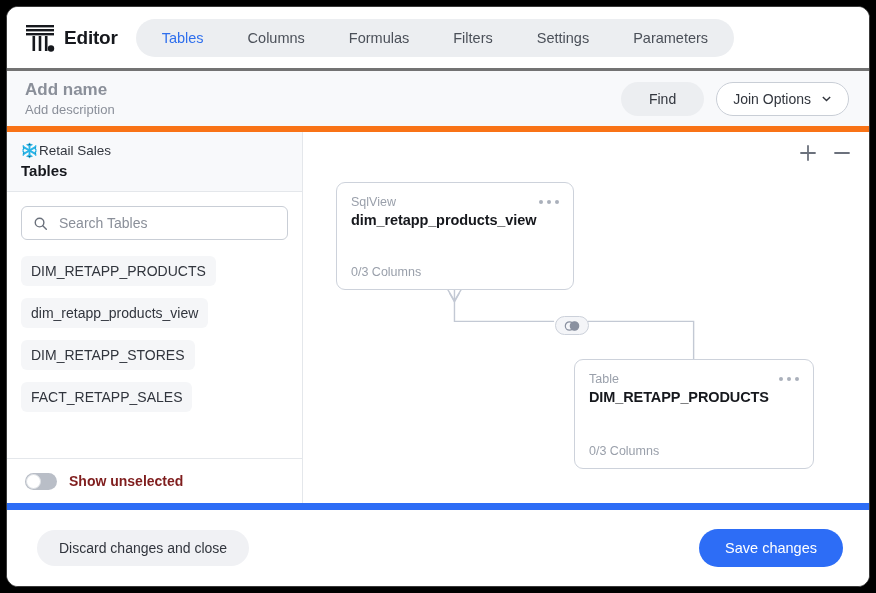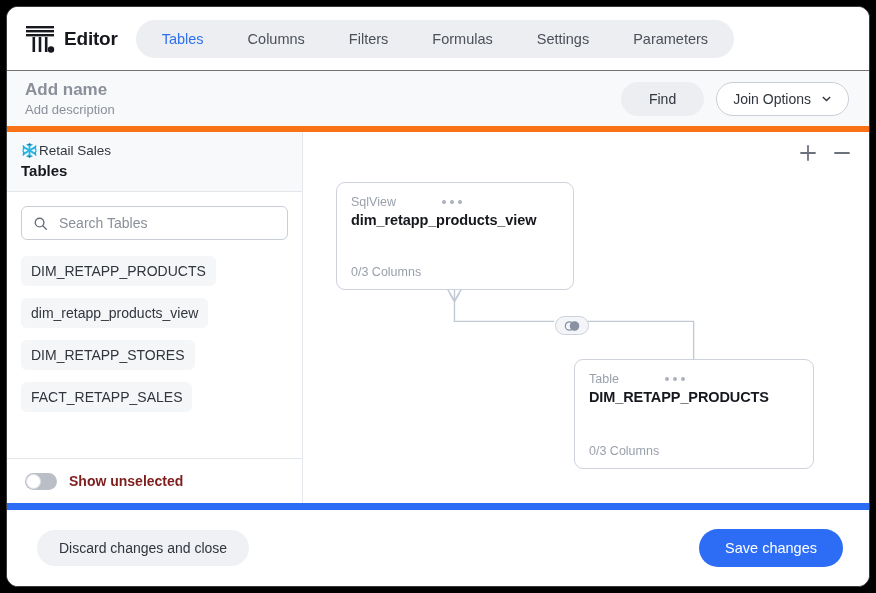--- a/index.html
+++ b/index.html
@@ -25,21 +25,21 @@
     display: flex;
     flex-direction: column;
     box-sizing: border-box;
   }
 
   
   .topbar {
     height: 64px;
     min-height: 64px;
     background: #ffffff;
-    border-bottom: 1px solid #737373;
+    border-bottom: 3px solid #737373;
     display: flex;
     align-items: center;
     padding-left: 18px;
     box-sizing: border-box;
   }
   .brand {
     display: flex;
     align-items: center;
     gap: 9px;
     margin-right: 18px;
@@ -286,21 +286,21 @@
     border: 1px solid #cdd2db;
     border-radius: 9px;
     box-sizing: border-box;
     padding: 12px 14px 10px 14px;
     display: flex;
     flex-direction: column;
   }
   .node-head {
     display: flex;
     align-items: flex-start;
-    justify-content: flex-start;
+    justify-content: space-between;
     gap: 46px;
   }
   .node-kind {
     font-size: 12.5px;
     color: #9aa0ab;
   }
   .dots {
     display: flex;
     gap: 4px;
     padding-top: 5px;
@@ -405,22 +405,22 @@
           <rect x="19.9" y="14" width="2.6" height="15" fill="#16181d"></rect>
           <circle cx="26" cy="26.5" r="3.2" fill="#16181d"></circle>
         </svg>
       </span>
       <span class="brand-name">Editor</span>
     </div>
 
     <div class="tabs">
       <div class="tab active">Tables</div>
       <div class="tab">Columns</div>
+      <div class="tab">Formulas</div>
       <div class="tab">Filters</div>
-      <div class="tab">Formulas</div>
       <div class="tab">Settings</div>
       <div class="tab">Parameters</div>
     </div>
   </div>
 
   <div class="titlebar">
     <div class="title-left">
       <div class="ds-name">Add name</div>
       <div class="ds-desc">Add description</div>
     </div>

